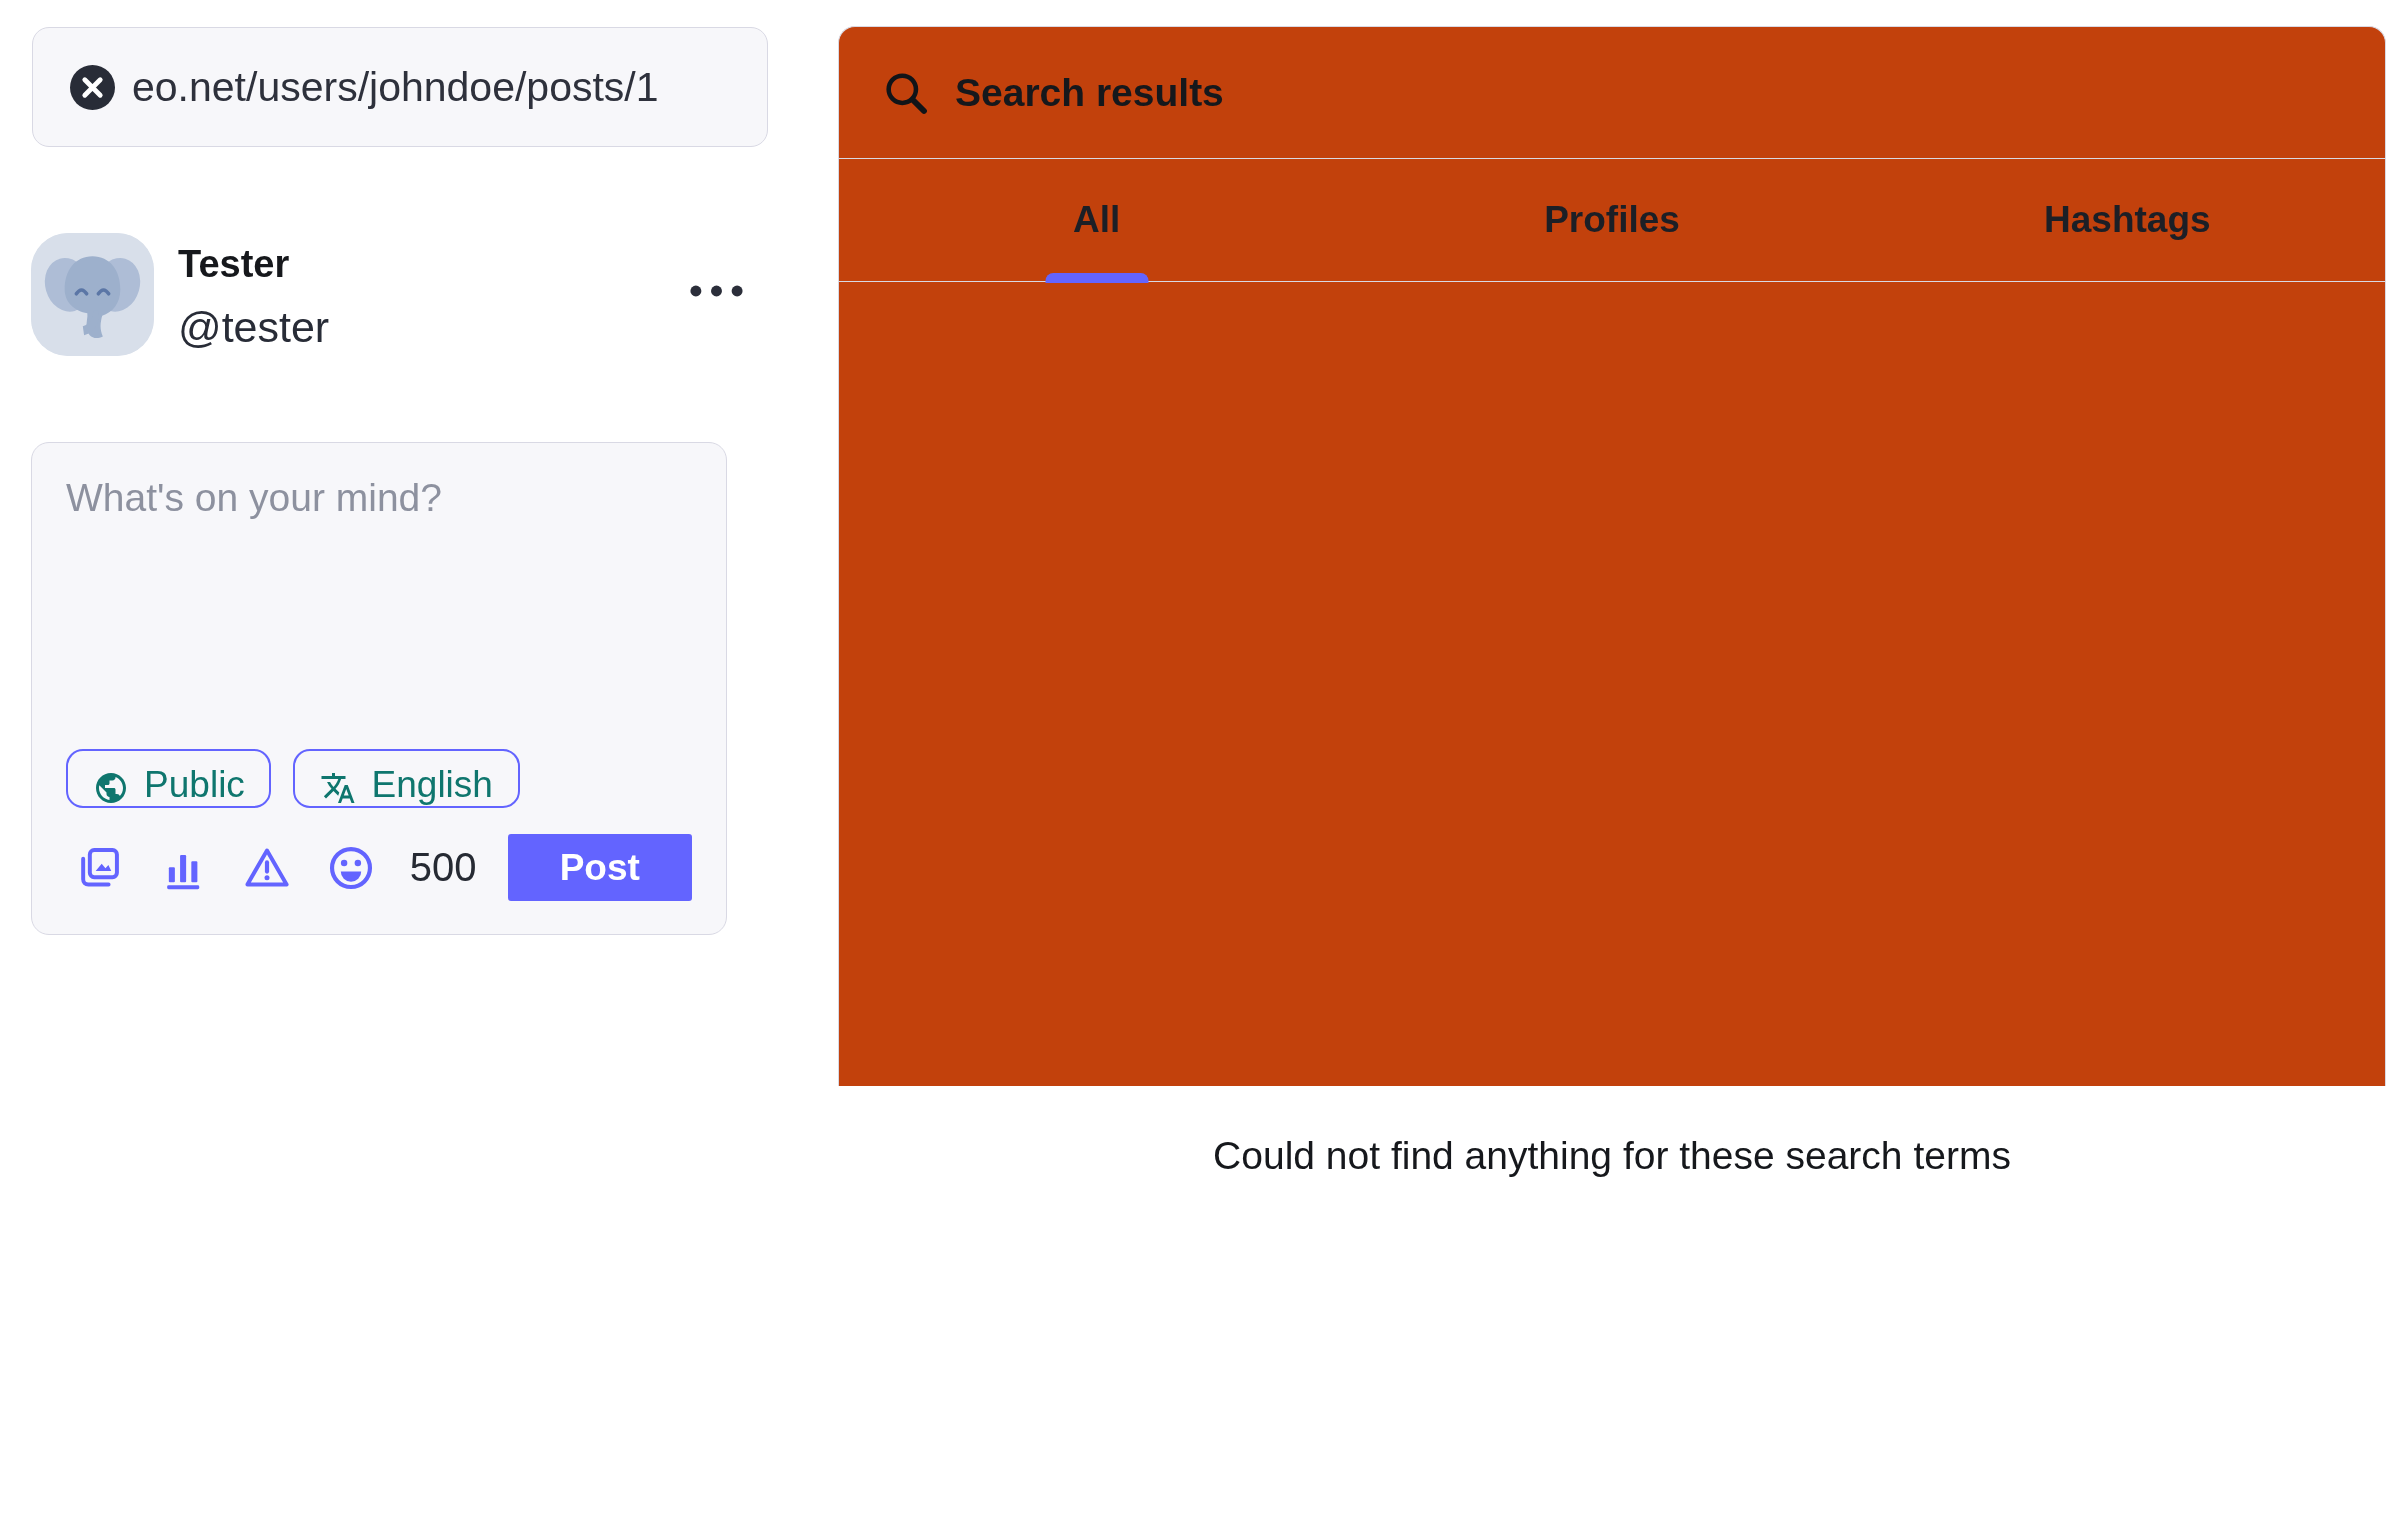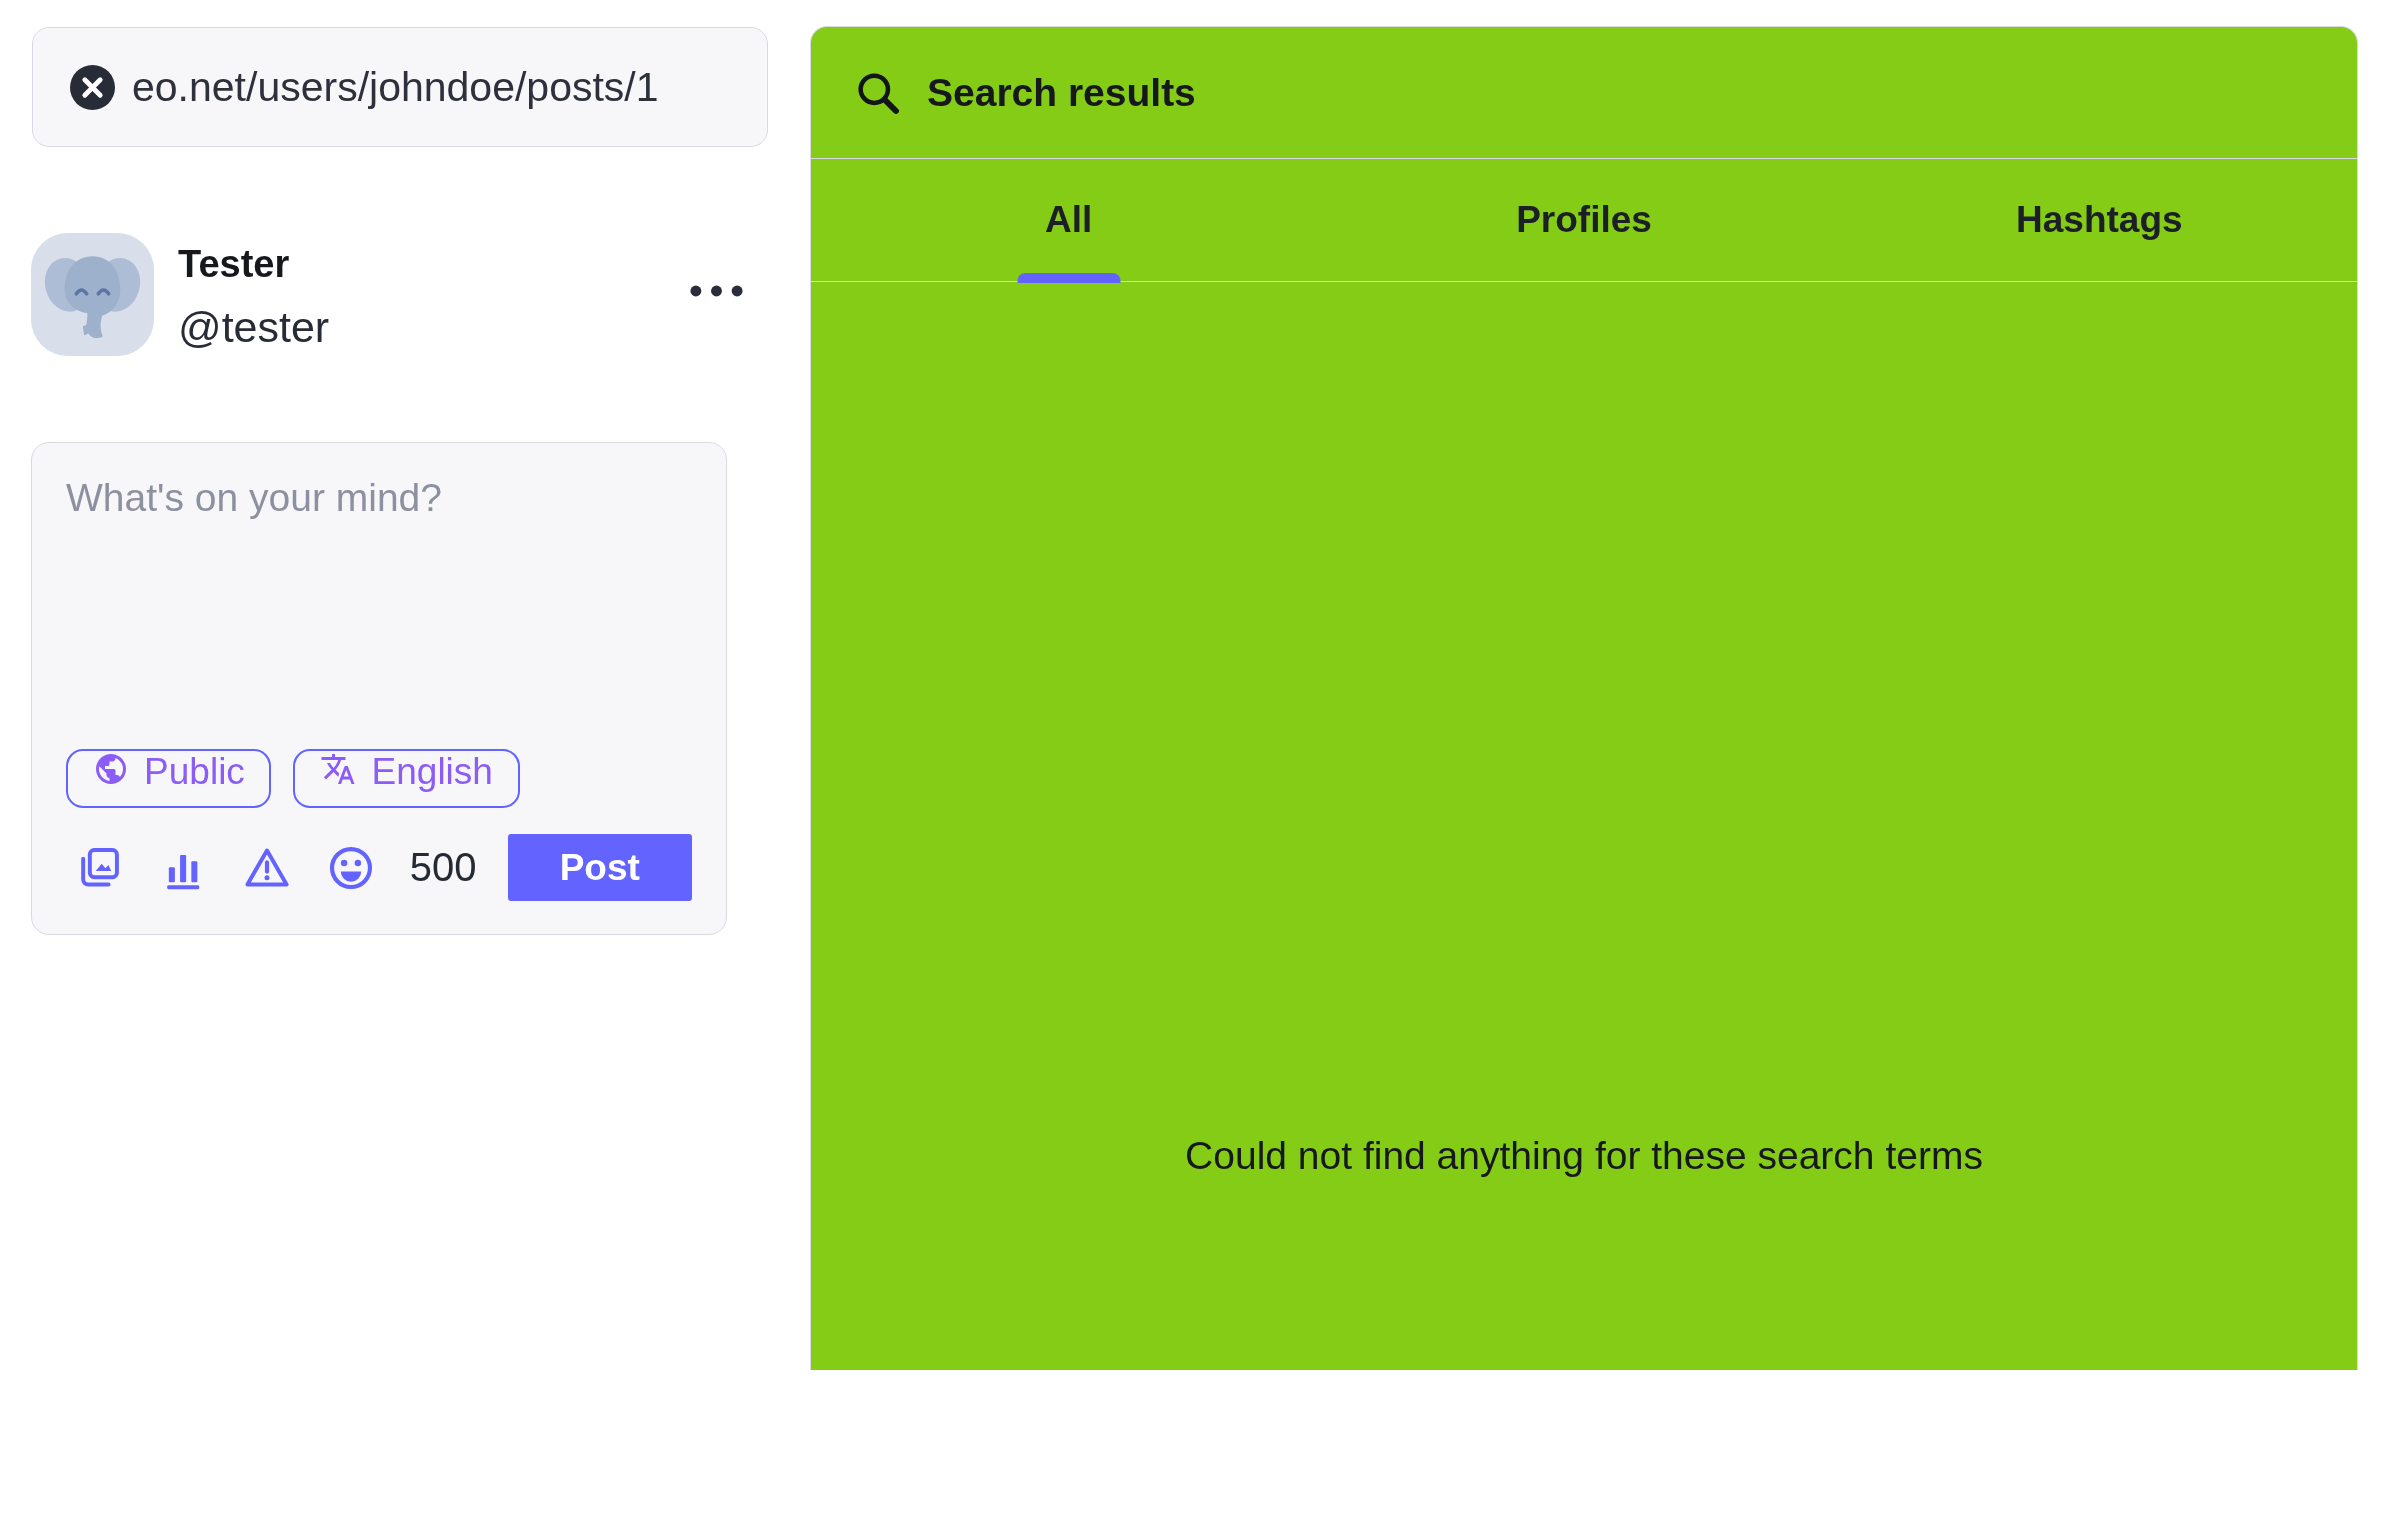--- a/index.html
+++ b/index.html
@@ -46,21 +46,21 @@
   }
   .compose-textarea {
     position:absolute; left:34px; top:30px; width:667px; height:259px;
     background:transparent; border:none; outline:none; resize:none;
     font-family:inherit; font-size:39px; line-height:49px; color:#16181c;
   }
   .compose-textarea::placeholder { color:#8d919f; opacity:1; }
   .pill-row { position:absolute; left:34px; top:306px; display:flex; gap:22px; }
   .pill {
     height:59px; border:2.6px solid #6364ff; border-radius:17px; background:transparent;
-    color:#8b5cf6; display:flex; align-items:flex-start; gap:15.5px; padding:0 24.6px;
+    color:#0f766e; display:flex; align-items:flex-end; gap:15.5px; padding:0 24.6px;
     font-family:inherit; font-size:37px; cursor:pointer;
   }
   .pill svg { width:36px; height:36px; flex:0 0 auto; }
   .actions-row {
     position:absolute; left:34px; right:34px; top:389px; height:71px;
     display:flex; align-items:center;
   }
   .icon-btn {
     width:50px; height:50px; margin-right:34px; border:none; background:transparent;
     padding:0; color:#6364ff; cursor:pointer; display:flex; align-items:center; justify-content:center;
@@ -69,22 +69,22 @@
   .icon-btn svg { width:50px; height:50px; }
   .char-count { margin-left:auto; font-size:40px; color:#262a33; }
   .post-btn {
     margin-left:31px; width:197px; height:67px; border:none; border-radius:3px;
     background:#6364ff; color:#ffffff; font-family:inherit; font-size:37px;
     font-weight:bold; cursor:pointer;
   }
 
   
   .results-panel {
-    position:absolute; left:810px; top:26px; width:1548px; height:1344px;
-    background:#84cc16; border:1.9px solid #d9d9e4; border-bottom:none;
+    position:absolute; left:838px; top:26px; width:1548px; height:1060px;
+    background:#c2410c; border:1.9px solid #d9d9e4; border-bottom:none;
     border-radius:17px 17px 0 0;
   }
   .panel-header {
     height:132px; border-bottom:1.9px solid #d9d9e4;
     display:flex; align-items:center; gap:23px; padding-left:41px; color:#16181c;
   }
   .panel-header svg { width:52px; height:52px; flex:0 0 auto; }
   .panel-title { font-size:39px; color:#16181c; }
   .tabs { height:123px; border-bottom:1.9px solid #d9d9e4; display:flex; }
   .tab {

